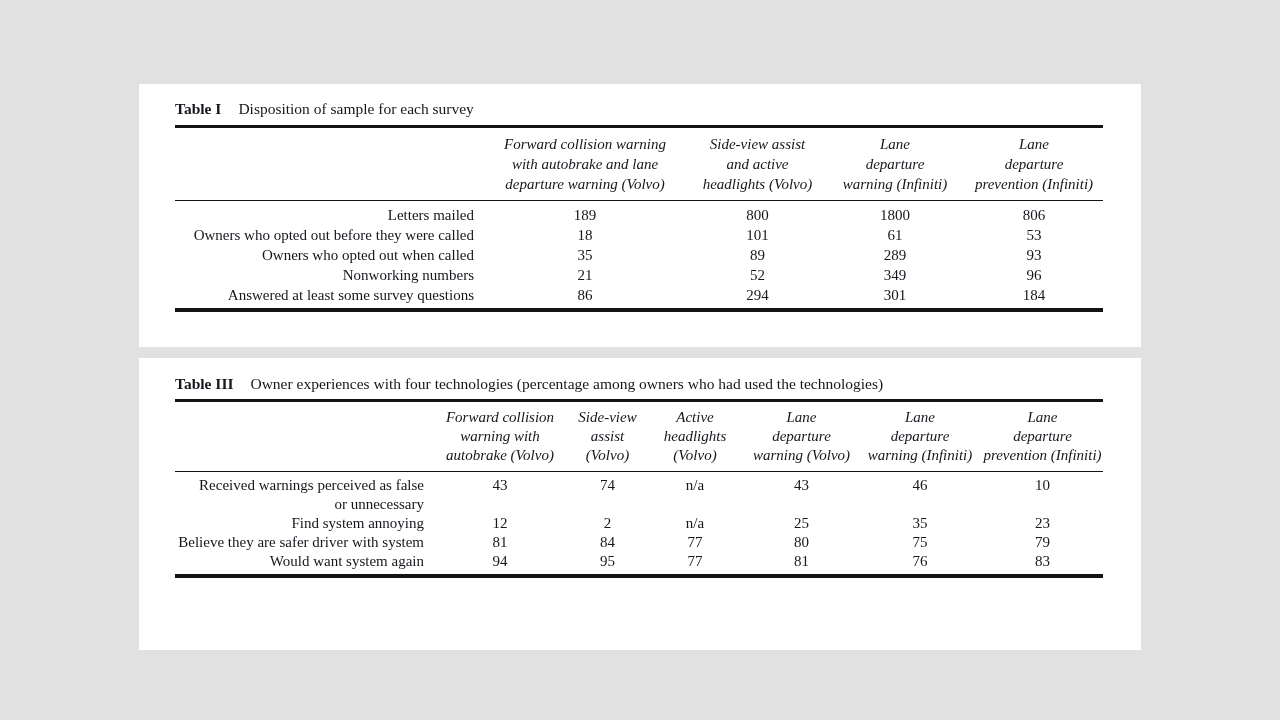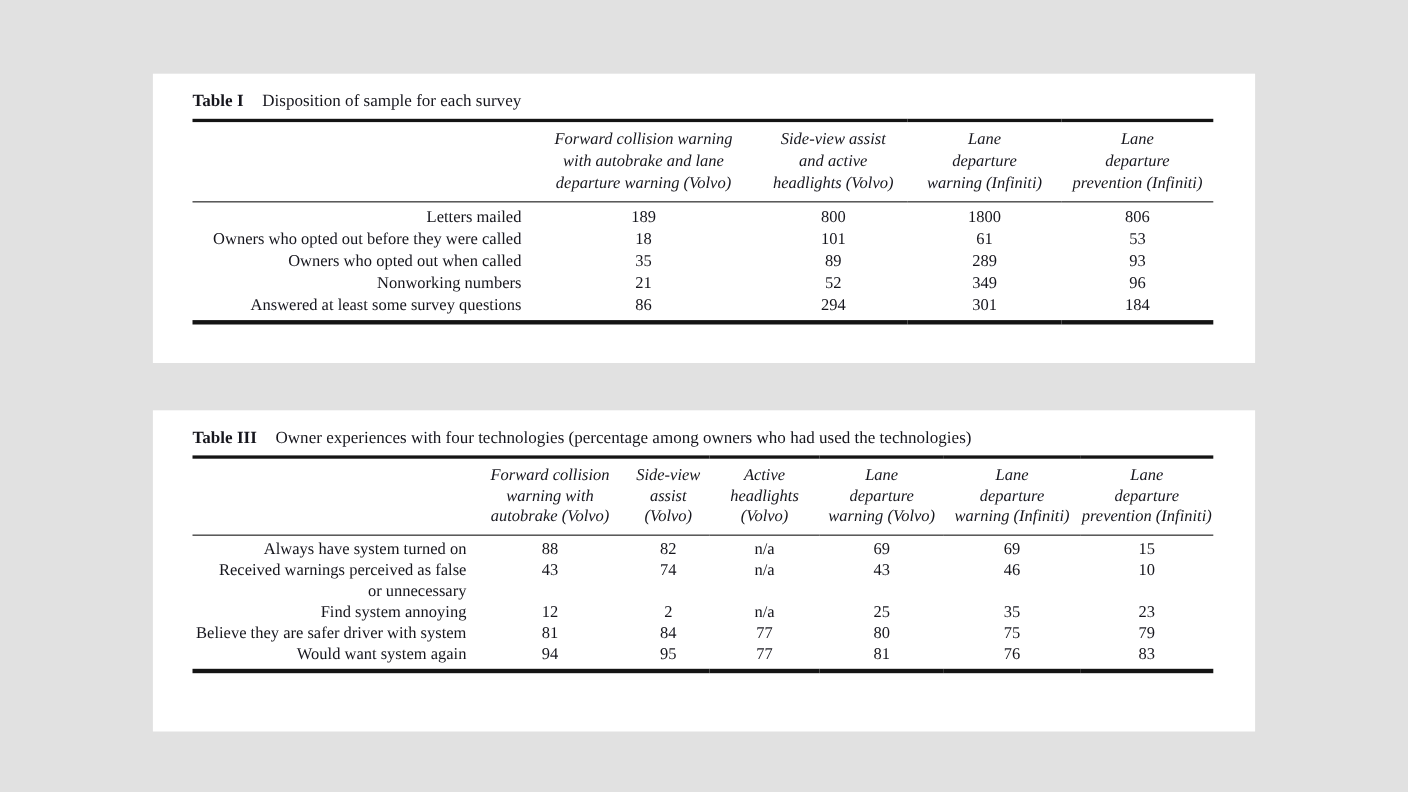--- a/index.html
+++ b/index.html
@@ -16,22 +16,22 @@
     background:var(--page-bg);
     font-family:"Liberation Serif", serif;
     color:var(--ink);
   }
   .panel{
     position:absolute;
     left:139px;
     width:1002px;
     background:var(--panel-bg);
   }
-  .panel-1{top:67px;height:263px;}
-  .panel-2{top:358px;height:292px;margin-top:15px;}
+  .panel-1{top:84px;height:263px;}
+  .panel-2{top:358px;height:292px;}
 
   .caption{
     margin-left:36px;
     font-size:15.5px;
     line-height:20px;
     white-space:nowrap;
   }
   .panel-1 .caption{padding-top:15px;}
   .panel-2 .caption{padding-top:16px;}
   .cap-label{font-weight:bold;margin-right:17px;}
@@ -217,31 +217,20 @@
             <th>
               <div class="hline">Lane</div>
               <div class="hline">departure</div>
               <div class="hline">prevention (Infiniti)</div>
             </th>
           </tr>
         </thead>
       <tbody>
           <tr>
             <td class="lab">
-              <div>Always have system turned on</div>
-            </td>
-            <td class="num">88</td>
-            <td class="num">82</td>
-            <td class="num">n/a</td>
-            <td class="num">69</td>
-            <td class="num">69</td>
-            <td class="num">15</td>
-          </tr>
-          <tr>
-            <td class="lab">
               <div>Received warnings perceived as false</div>
               <div class="cont">or unnecessary</div>
             </td>
             <td class="num">43</td>
             <td class="num">74</td>
             <td class="num">n/a</td>
             <td class="num">43</td>
             <td class="num">46</td>
             <td class="num">10</td>
           </tr>

